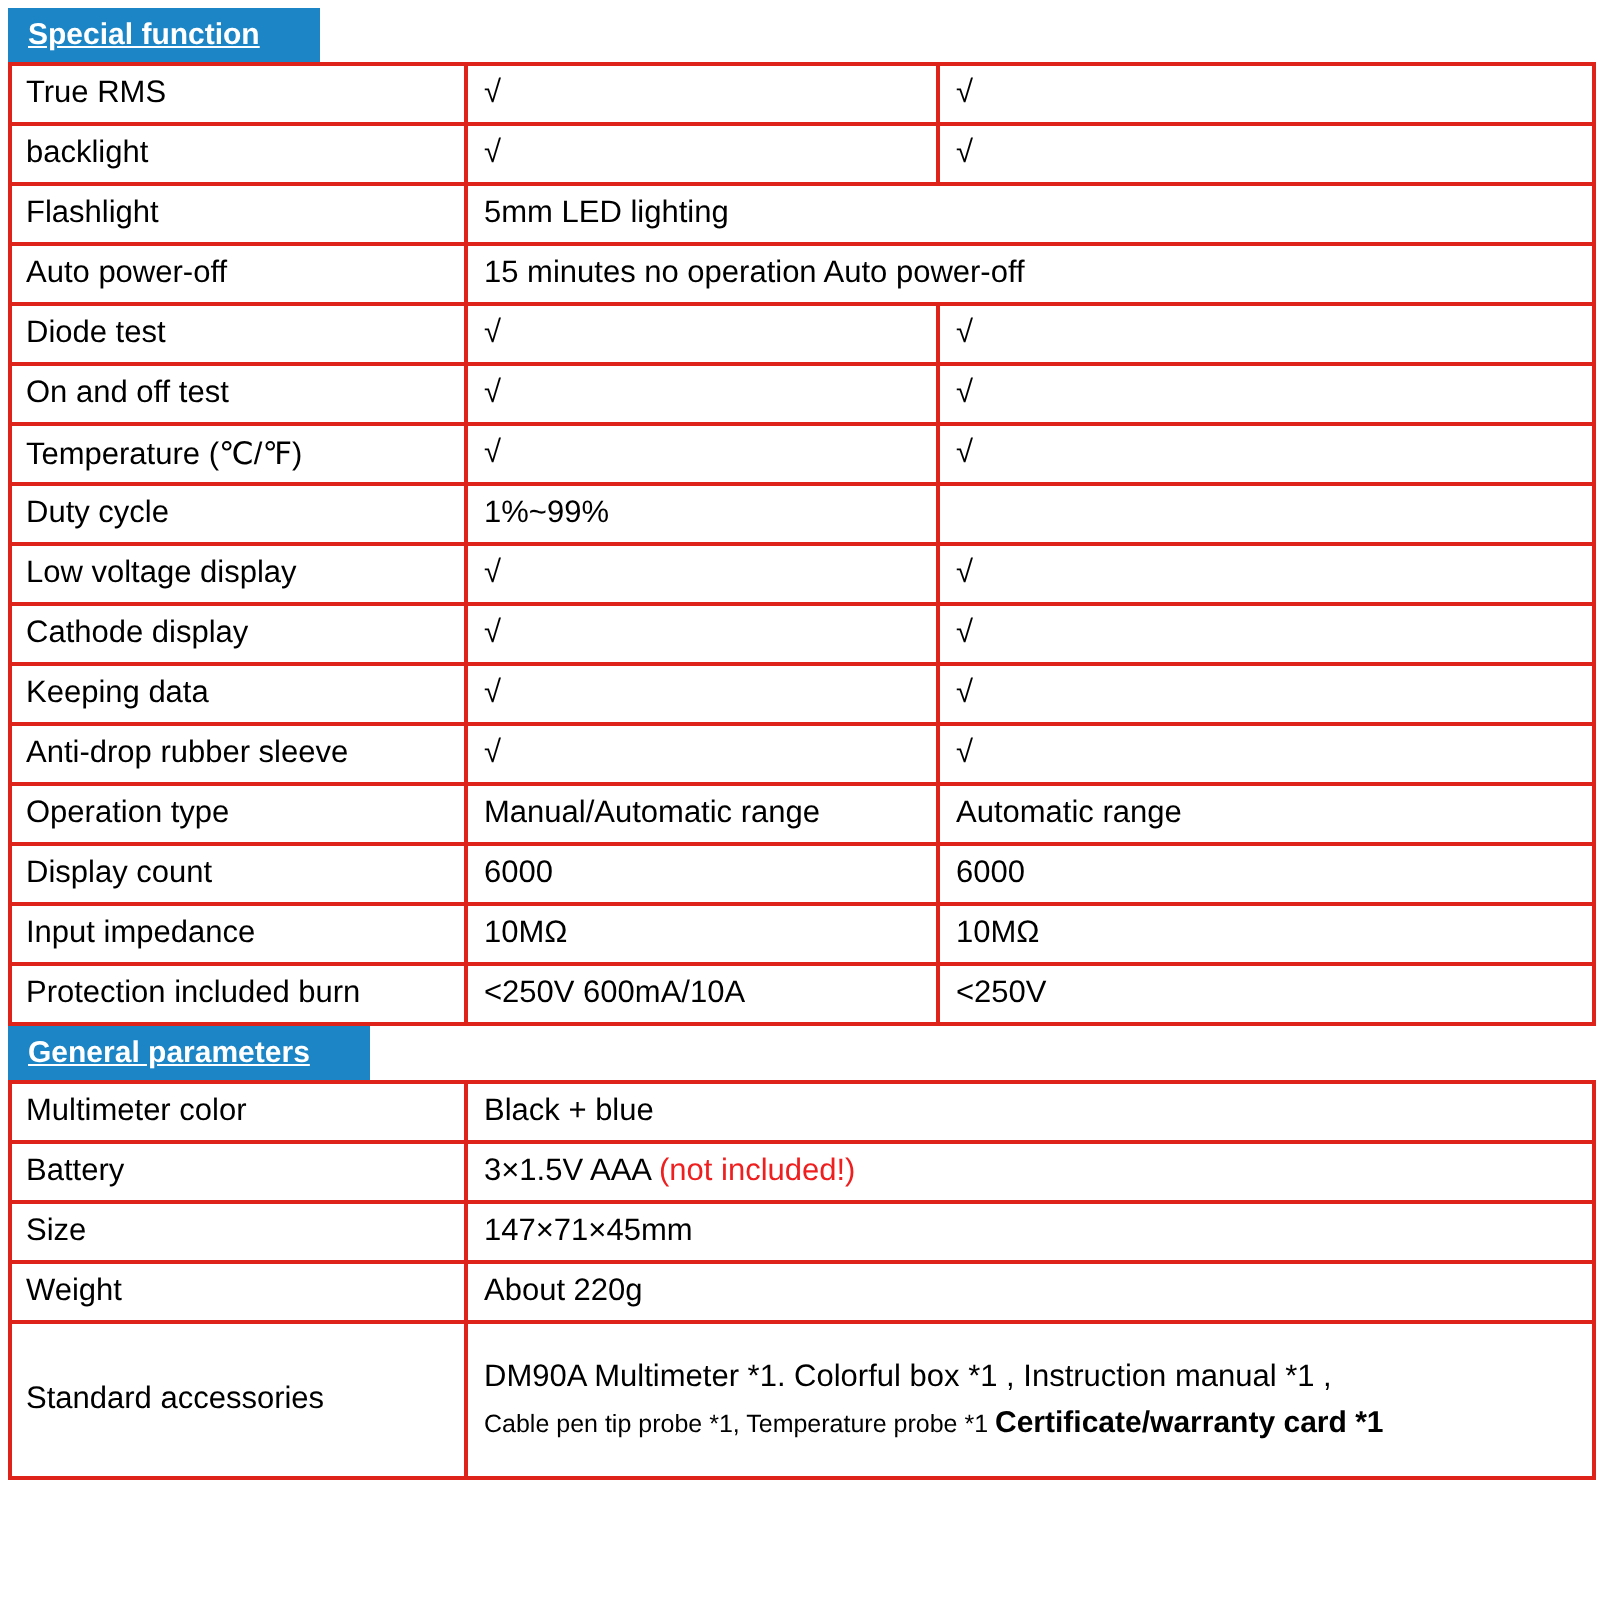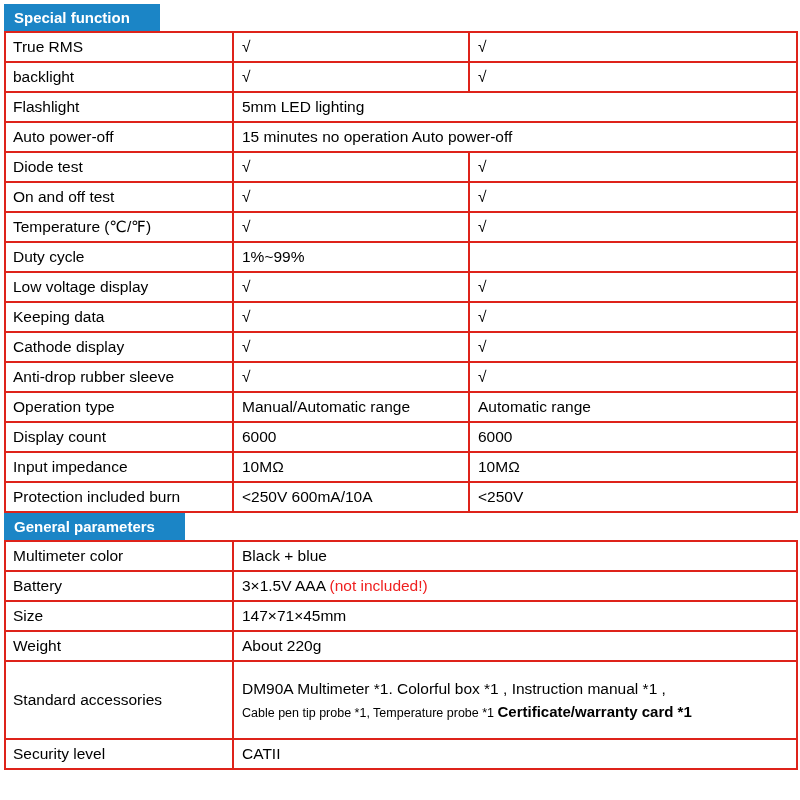--- a/index.html
+++ b/index.html
@@ -13,20 +13,21 @@
   .page { padding: 4px 4px 0 4px; }
   .section-header {
     display: inline-block;
     background: #1b85c6;
     color: #ffffff;
     font-size: 15px;
     font-weight: bold;
     line-height: 15px;
     padding: 6px 30px 6px 10px;
     vertical-align: bottom;
+    text-decoration: underline;
   }
   .spec-table {
     border-collapse: collapse;
     width: 792px;
     table-layout: fixed;
   }
   .spec-table td {
     border: 2px solid #de231a;
     font-size: 15.5px;
     padding: 0 8px;
@@ -96,26 +97,26 @@
           <td class="label-cell">Duty cycle</td>
           <td>1%~99%</td>
           <td></td>
         </tr>
         <tr>
           <td class="label-cell">Low voltage display</td>
           <td>√</td>
           <td>√</td>
         </tr>
         <tr>
-          <td class="label-cell">Keeping data</td>
+          <td class="label-cell">Cathode display</td>
           <td>√</td>
           <td>√</td>
         </tr>
         <tr>
-          <td class="label-cell">Cathode display</td>
+          <td class="label-cell">Keeping data</td>
           <td>√</td>
           <td>√</td>
         </tr>
         <tr>
           <td class="label-cell">Anti-drop rubber sleeve</td>
           <td>√</td>
           <td>√</td>
         </tr>
         <tr>
           <td class="label-cell">Operation type</td>
@@ -165,20 +166,16 @@
           <td class="label-cell">Weight</td>
           <td colspan="2"><span>About 220g</span></td>
         </tr>
         <tr>
           <td class="label-cell">Standard accessories</td>
           <td colspan="2" class="accessories-cell">
             <div class="acc-line1">DM90A Multimeter *1. Colorful box *1 , Instruction manual *1 ,</div>
             <div class="acc-line2"><span>Cable pen tip probe *1, Temperature probe *1  </span><span class="acc-bold">Certificate/warranty card *1</span></div>
           </td>
         </tr>
-        <tr>
-          <td class="label-cell">Security level</td>
-          <td colspan="2"><span>CATII</span></td>
-        </tr>
       </tbody>
   </table>
 
 </div>
 
 </body></html>

